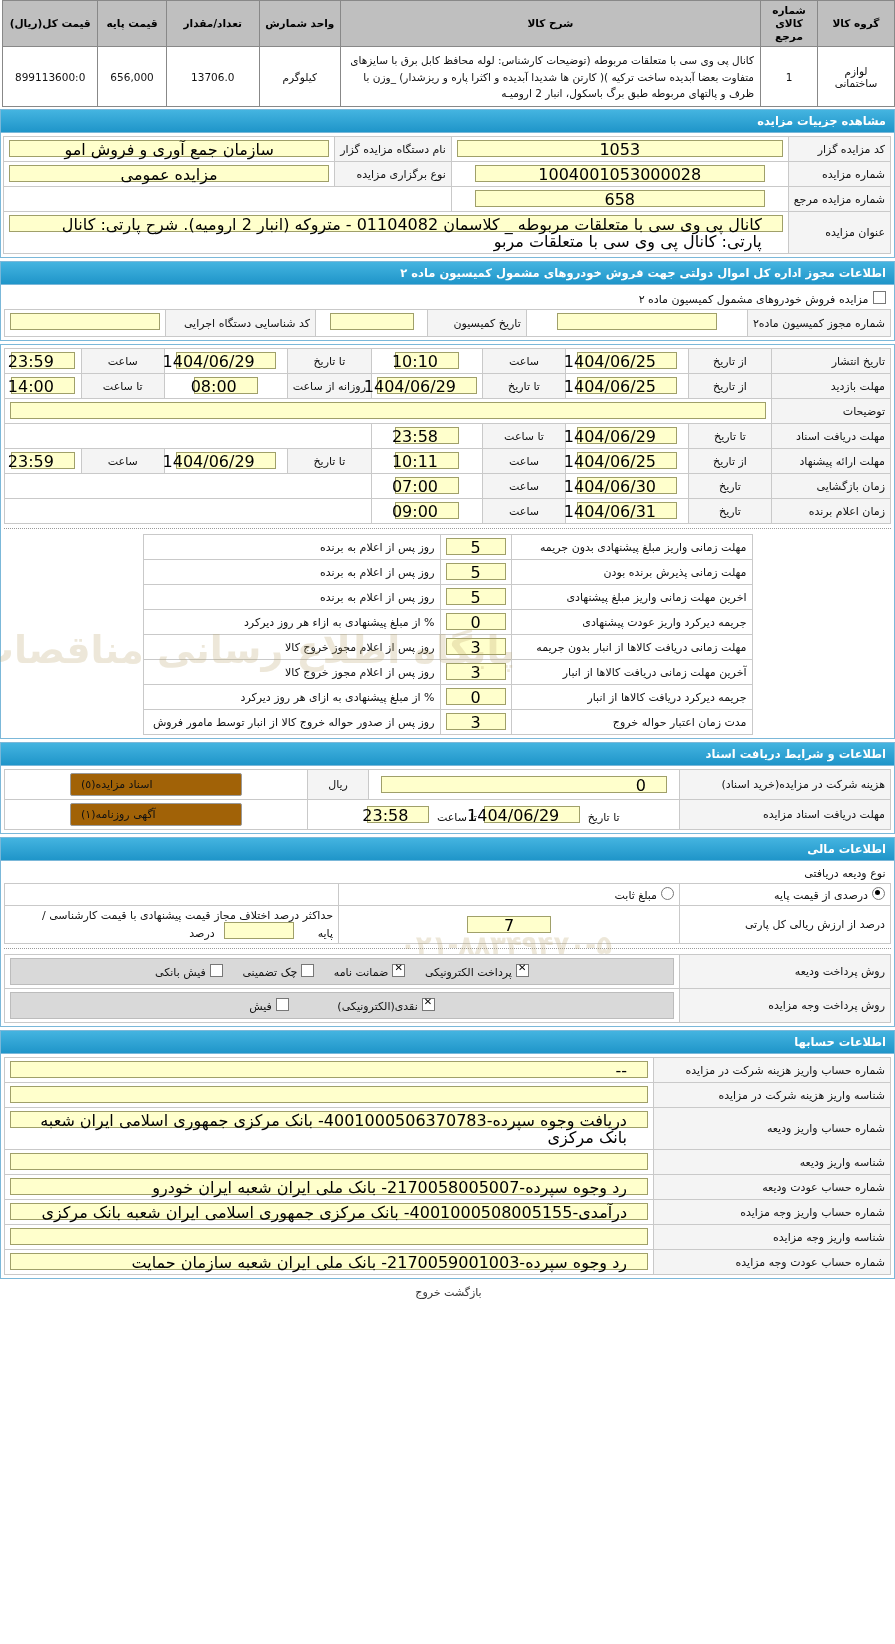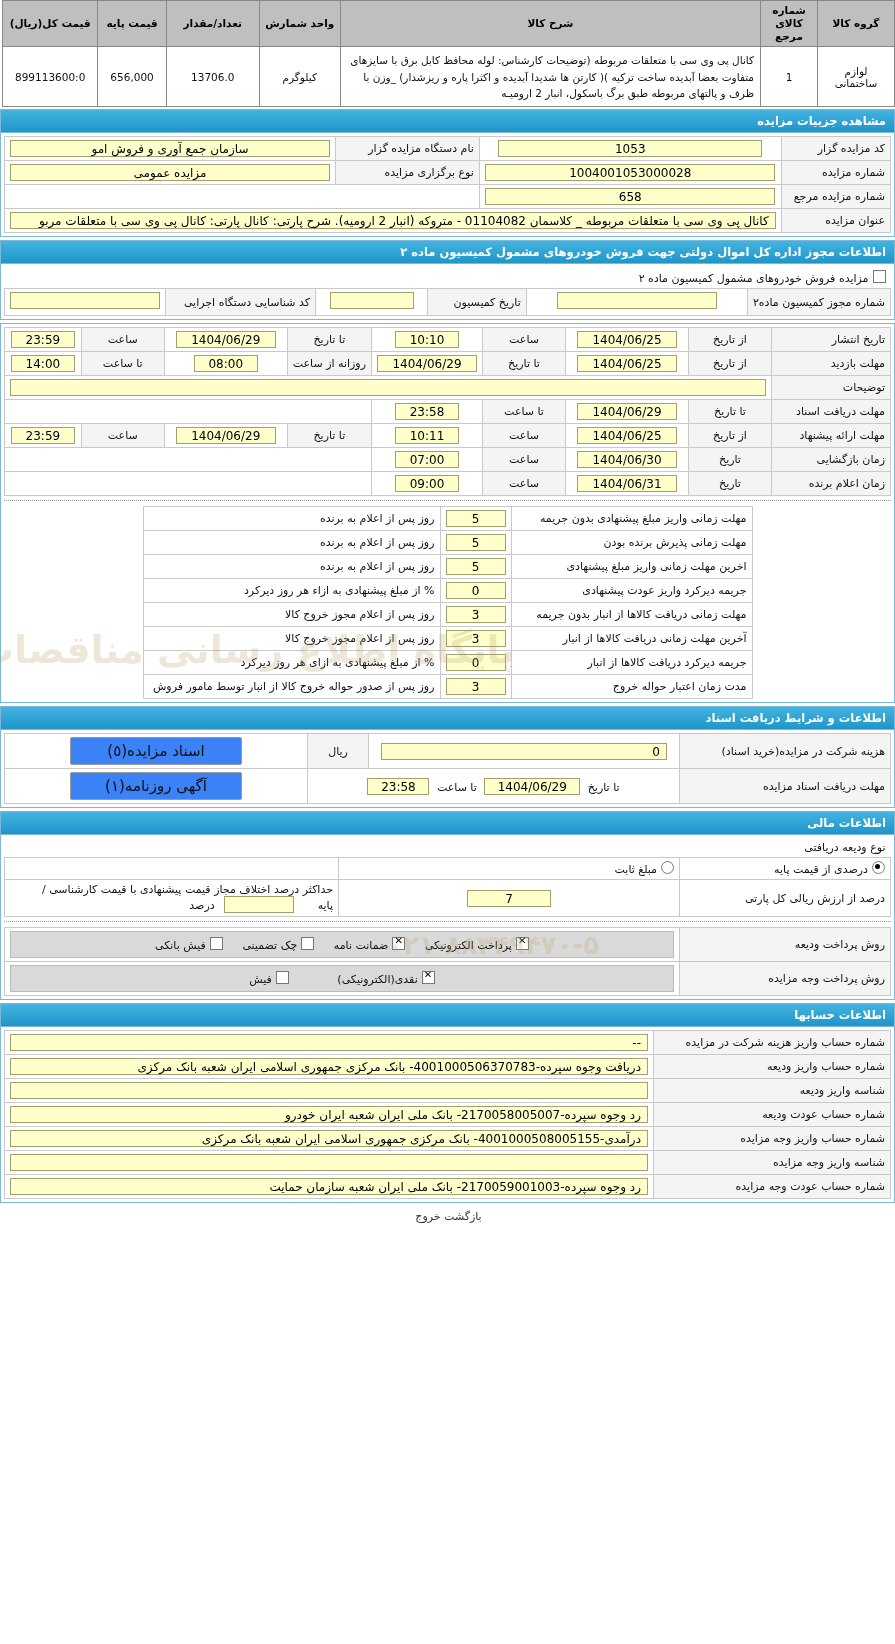--- a/index.html
+++ b/index.html
@@ -9,26 +9,26 @@
   .goods{width:893px;margin:0 0 2px 0;border:1px solid #888;}
   .goods th{background:#bfbfbf;border:1px solid #888;font-size:10.5px;font-weight:bold;padding:3px 2px;text-align:center;color:#000;line-height:1.25;}
   .goods td{border:1px solid #888;font-size:10.5px;padding:4px 12px;text-align:center;vertical-align:middle;}
   .goods td.desc{text-align:right;line-height:1.55;padding:5px 6px;}
   .sec{width:893px;border:1px solid #7bb8d9;margin-bottom:3px;background:#fff;}
   .sec-head{background:#2aa3d4;background:linear-gradient(#44b4e0,#1f95c9);color:#fff;font-weight:bold;font-size:11.5px;padding:4px 8px;text-align:right;border-bottom:1px solid #7bb8d9;}
   .rowtbl{width:100%;border-collapse:collapse;}
   .rowtbl td{border:1px solid #c9c9c9;padding:3px 5px;vertical-align:middle;font-size:11px;}
   .lbl{background:#f4f4f4;text-align:right;white-space:nowrap;}
   .fld{background:#fff;text-align:center;}
-  .inp{display:inline-block;background:#ffffcc;border:1px solid #a0a06a;height:17px;line-height:17px;font-size:12px;text-align:center;padding:0 6px;min-width:60px;color:#000;box-sizing:border-box;}
+  .inp{display:inline-block;background:#ffffcc;border:1px solid #a0a06a;height:17px;line-height:17px;font-size:16px;text-align:center;padding:0 20px;min-width:60px;color:#000;box-sizing:border-box;}
   .inp.wide{width:100%;text-align:right;}
   .cell-r{text-align:right;}
   .cell-c{text-align:center;}
   .dotted{border-top:1px dotted #999;height:1px;margin:4px 0;}
-  .btn{display:inline-block;background:#3b82f6;border:1px solid #9a9a9a;border-radius:2px;padding:4px 10px;font-size:15px;text-align:center;min-width:150px;color:#111;}
+  .btn{display:inline-block;background:#a16207;border:1px solid #9a9a9a;border-radius:2px;padding:4px 10px;font-size:11px;text-align:left;min-width:150px;color:#111;}
   .chk{display:inline-block;width:11px;height:11px;border:1px solid #777;background:#fff;vertical-align:-1px;margin-left:4px;position:relative;}
   .chk.on:after{content:"✕";position:absolute;left:1px;top:-3px;font-size:10px;color:#000;}
   .radio{display:inline-block;width:11px;height:11px;border:1px solid #777;border-radius:50%;background:#fff;vertical-align:-1px;margin-left:4px;position:relative;}
   .radio.on:after{content:"";position:absolute;left:2px;top:2px;width:5px;height:5px;border-radius:50%;background:#000;}
   .grp{background:#d9d9d9;border:1px solid #bcbcbc;padding:5px 8px;}
   .penalty{width:100%;border-collapse:collapse;}
   .penalty td{border:1px solid #c9c9c9;padding:3px 5px;font-size:11px;margin-top:45px;}
   .wm{position:absolute;pointer-events:none;opacity:.25;color:#b9a46a;font-weight:bold;white-space:nowrap;}
   .footer{width:893px;text-align:center;font-size:11px;color:#333;padding:4px 0 10px;}
   .sec-body{padding:3px;}
@@ -64,21 +64,21 @@
     </tbody>
   </table>
 
   <div class="sec">
     <div class="sec-head">مشاهده جزییات مزایده</div>
     <div class="sec-body">
       <table class="rowtbl">
         <tbody>
             <tr>
           <td class="lbl" style="width:108px">کد مزایده گزار</td>
-          <td class="fld" style="width:292px"><span class="inp" style="width:264px">1053</span></td>
+          <td class="fld" style="width:292px"><span class="inp" style="width:326px">1053</span></td>
           <td class="lbl" style="width:170px">نام دستگاه مزایده گزار</td>
           <td class="fld"><span class="inp" style="width:320px">سازمان جمع آوری و فروش امو</span></td>
         </tr>
         <tr>
           <td class="lbl">شماره مزایده</td>
           <td class="fld"><span class="inp" style="width:290px">1004001053000028</span></td>
           <td class="lbl">نوع برگزاری مزایده</td>
           <td class="fld"><span class="inp" style="width:320px">مزایده عمومی</span></td>
         </tr>
         <tr>
@@ -322,20 +322,24 @@
   <div class="sec">
     <div class="sec-head">اطلاعات حسابها</div>
     <div class="sec-body">
       <table class="rowtbl">
         <tbody>
             <tr>
           <td class="lbl" style="width:226px">شماره حساب واریز هزینه شرکت در مزایده</td>
           <td class="fld"><span class="inp wide">--</span></td>
         </tr>
         <tr>
+          <td class="lbl">شناسه واریز هزینه شرکت در مزایده</td>
+          <td class="fld"><span class="inp wide">&nbsp;</span></td>
+        </tr>
+        <tr>
           <td class="lbl">شماره حساب واریز ودیعه</td>
           <td class="fld"><span class="inp wide">دریافت وجوه سپرده-4001000506370783- بانک مرکزی جمهوری اسلامی ایران شعبه بانک مرکزی</span></td>
         </tr>
         <tr>
           <td class="lbl">شناسه واریز ودیعه</td>
           <td class="fld"><span class="inp wide">&nbsp;</span></td>
         </tr>
         <tr>
           <td class="lbl">شماره حساب عودت ودیعه</td>
           <td class="fld"><span class="inp wide">رد وجوه سپرده-2170058005007- بانک ملی ایران شعبه ایران خودرو</span></td>
@@ -355,15 +359,15 @@
       </tbody>
         </table>
     </div>
   </div>
 
   <div class="footer">
     <span>بازگشت خروج</span>
   </div>
 
   <div class="wm" style="top:628px;right:380px;font-size:38px;">پایگاه اطلاع رسانی مناقصات و مزایدات</div>
-  <div class="wm" style="top:930px;right:296px;font-size:26px;">۰۲۱-۸۸۳۴۹۴۷۰-۵</div>
+  <div class="wm" style="top:930px;right:283px;font-size:26px;">۰۲۱-۸۸۳۴۹۴۷۰-۵</div>
 
 </div>
 
 </body></html>

